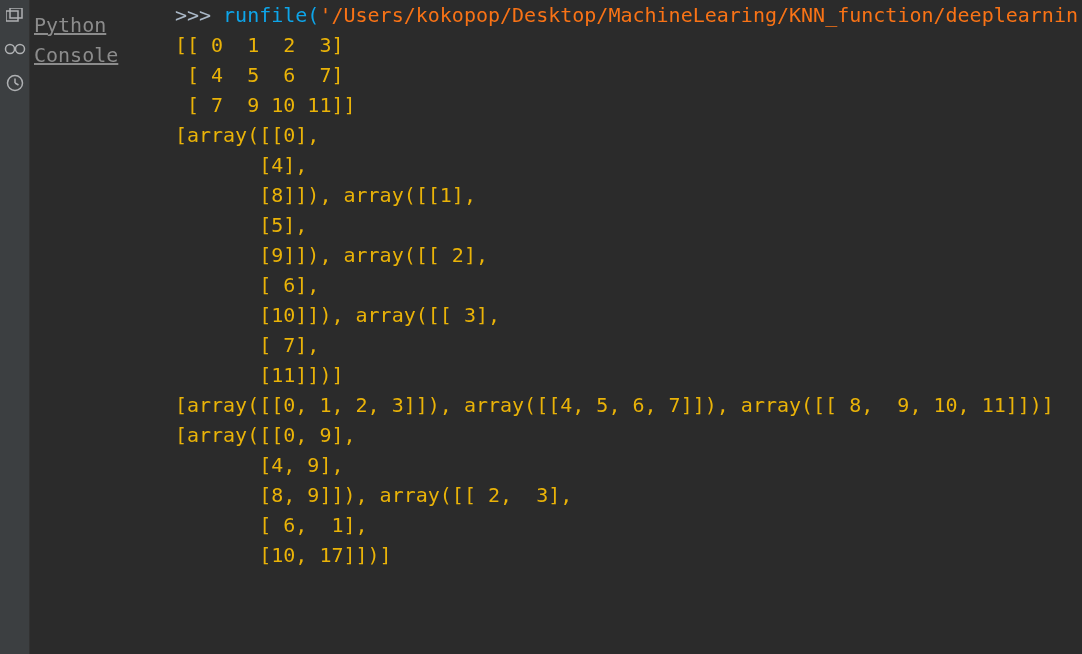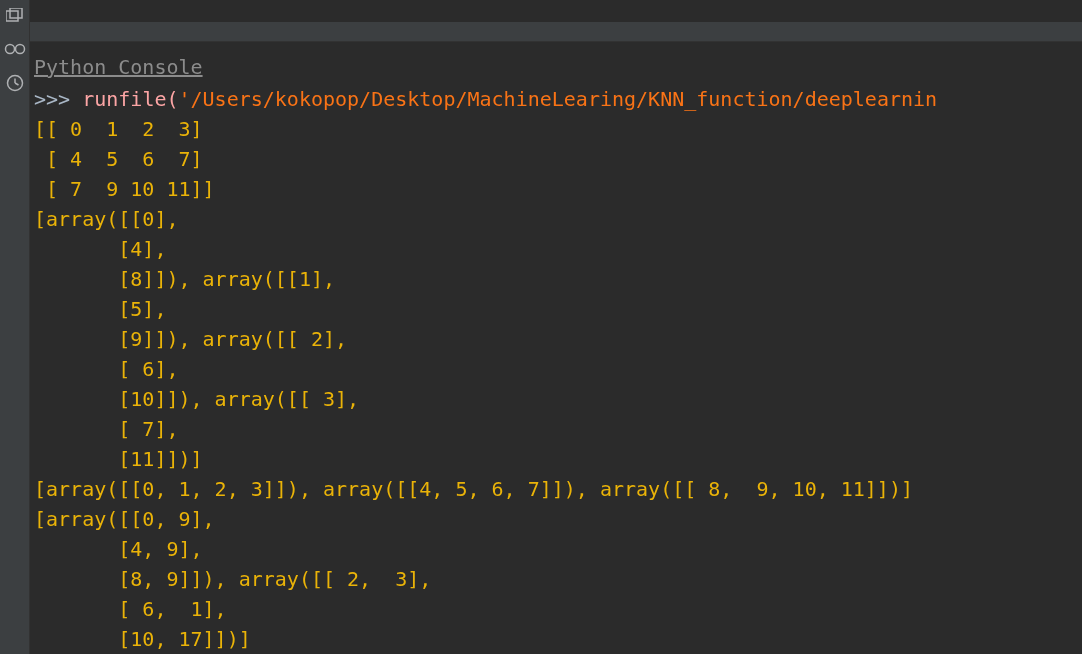--- a/index.html
+++ b/index.html
@@ -33,21 +33,20 @@
       height: 22px;
       display: flex;
       align-items: center;
       justify-content: center;
       color: #afb1b3;
       cursor: pointer;
     }
     .main-area {
       flex: 1;
       display: flex;
-      flex-direction: column;
       background: #2b2b2b;
       overflow: hidden;
       justify-content: flex-end;
     }
     .console-title {
       color: #8c8c8c;
       text-decoration: underline;
       text-decoration-color: #8c8c8c;
       padding: 10px 4px 2px 4px;
       font-size: 20px;
@@ -55,21 +54,21 @@
     .console-content {
       padding: 0 4px;
       white-space: pre;
       font-size: 20px;
       line-height: 1.5;
     }
     .prompt {
       color: #a9b7c6;
     }
     .func-call {
-      color: #fca5a5;
+      color: #0ea5e9;
     }
     .string-lit {
       color: #f97316;
     }
     .output-line {
       color: #eab308;
     }
     .top-strip {
       height: 20px;
       background: #3c3f41;

